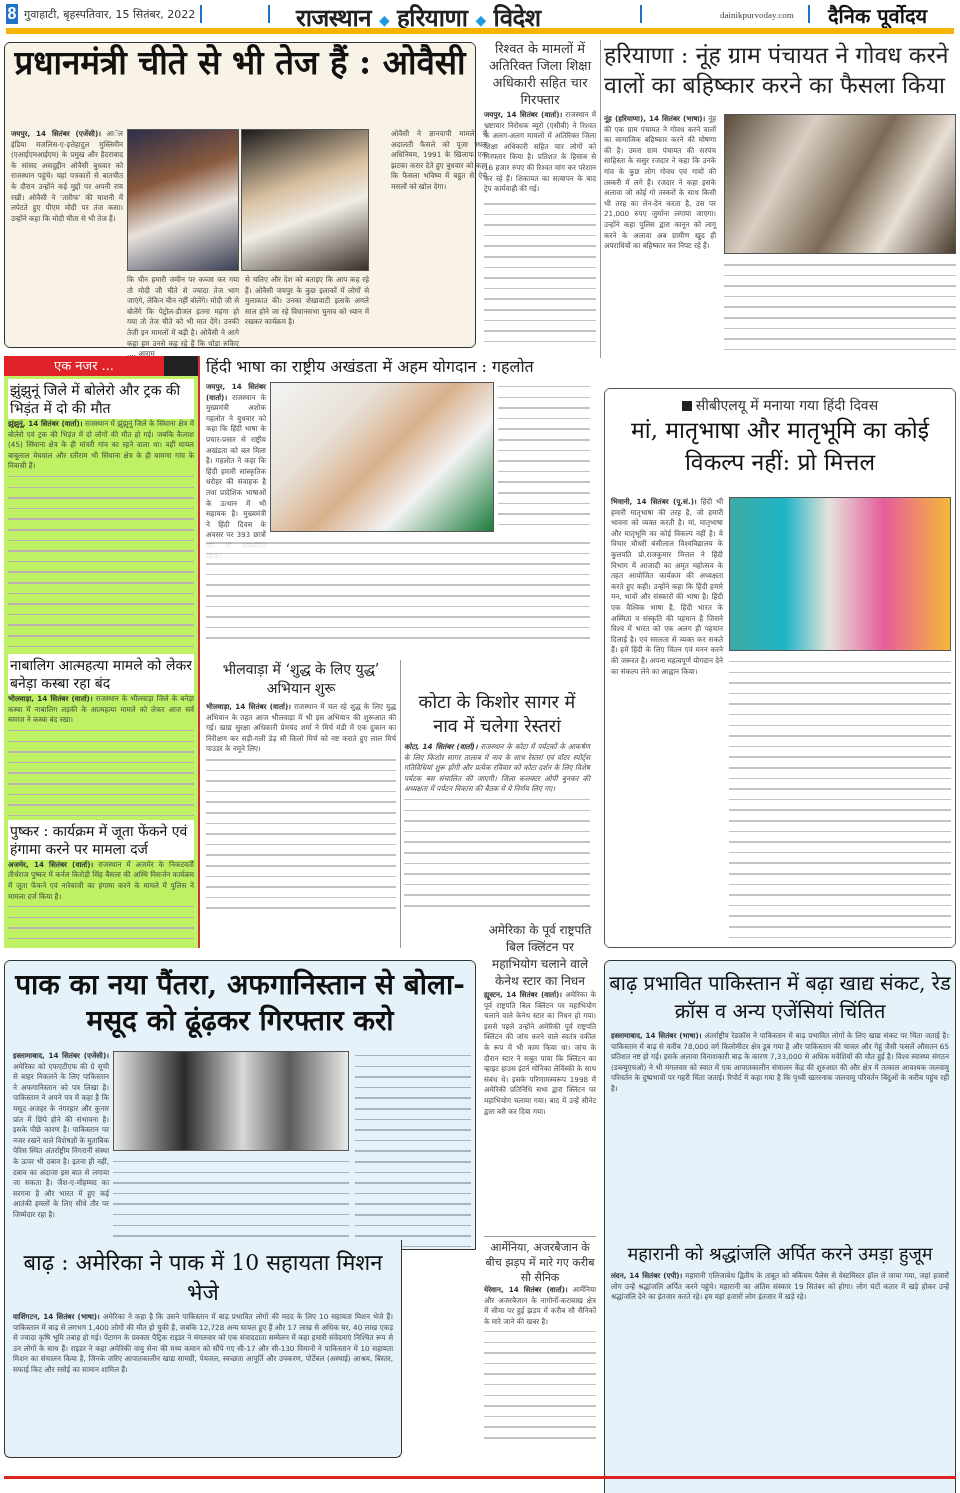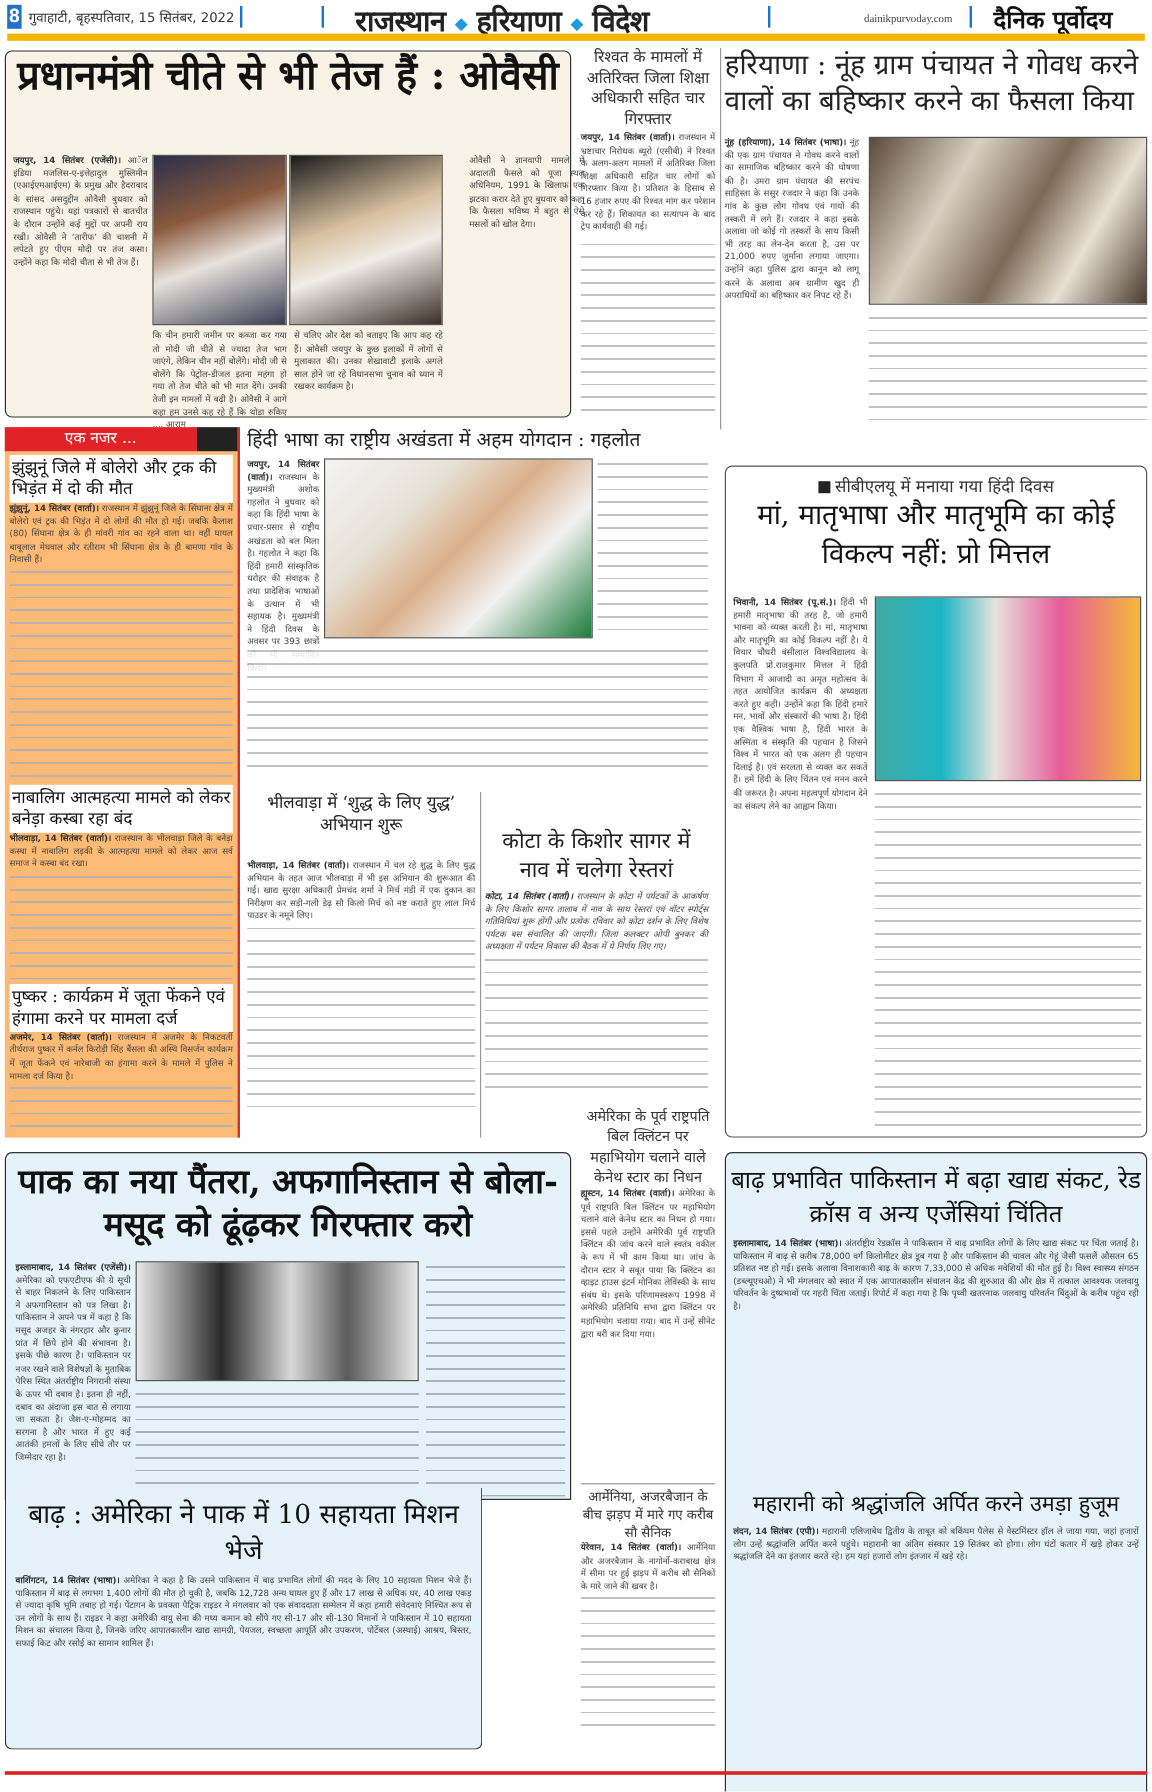--- a/index.html
+++ b/index.html
@@ -9,21 +9,21 @@
   .mast .bar{position:absolute;left:6px;right:6px;top:28px;height:6px;background:#f4b400}
   .mast .pno{position:absolute;left:6px;top:4px;width:12px;height:20px;background:#1e73c8;color:#fff;font:bold 16px "Liberation Sans",sans-serif;text-align:center;line-height:20px}
   .mast .date{position:absolute;left:24px;top:6px;font-size:11px;color:#333}
   .mast .sec{position:absolute;left:296px;top:0;font:bold 24px "DejaVu Serif",serif;color:#222;letter-spacing:-0.5px}
   .mast .sec .dia{color:#1e9be0;font-size:14px;vertical-align:middle}
   .mast .web{position:absolute;left:720px;top:10px;font:9px "Liberation Serif",serif;color:#444}
   .mast .brand{position:absolute;left:828px;top:2px;font:bold 20px "DejaVu Serif",serif;color:#111}
   .mast .deco{position:absolute;top:5px;width:10px;height:18px;border-left:2px solid #1e73c8;font-size:10px;color:#8a5;}
   .box{border:1.5px solid #333;border-radius:6px}
   .cream{background:#f8f3e6}
-  .pink{background:#fdba74}
+  .pink{background:#bef264}
   .blue{background:#e6f2fa}
   .txt{font-size:7.2px;line-height:10.6px;color:#444;text-align:justify}
   .cols{display:flex;gap:8px}
   .cols > div{flex:1}
   .hd-serif{font-family:"DejaVu Serif",serif;color:#111}
   .photo{background:linear-gradient(135deg,#6b5a48,#c9b49a 40%,#3f3a36 70%,#8c7a68);border:1px solid #555}
   .fill-lines{background:repeating-linear-gradient(#fff 0 4px,#b8b8b8 4px 5.5px,#fff 5.5px 10.6px);opacity:.85}
   .fill-lines-p{background:repeating-linear-gradient(transparent 0 4px,#bcb0b2 4px 5.5px,transparent 5.5px 10.6px)}
   .fill-lines-b{background:repeating-linear-gradient(transparent 0 4px,#a8b4bd 4px 5.5px,transparent 5.5px 10.6px)}
   .vline{position:absolute;width:1px;background:#999}
@@ -88,21 +88,21 @@
   <div class="abs fill-lines" style="left:120px;top:220px;width:232px;height:96px"></div>
 </div>
 
 <div class="abs pink" style="left:4px;top:356px;width:196px;height:592px;border-right:2px solid #c33">
   <div style="display:flex;height:20px">
     <div style="flex:1;background:#e22229;color:#fff;text-align:center;font-size:13px;line-height:20px">एक नजर ...</div>
     <div style="width:34px;background:#222"></div>
   </div>
   <div style="padding:3px 4px">
     <div class="hd-serif" style="font-size:14px;line-height:18px;background:#fff;padding:2px">झुंझुनूं जिले में बोलेरो और ट्रक की भिड़ंत में दो की मौत</div>
-    <div class="txt"><span class="dateline">झुंझुनूं, 14 सितंबर (वार्ता)।</span> <span>राजस्थान में झुंझुनूं जिले के सिंघाना क्षेत्र में बोलेरो एवं ट्रक की भिड़ंत में दो लोगों की मौत हो गई। जबकि कैलाश (80) सिंघाना क्षेत्र के ही मांवरी गांव का रहने वाला था। वहीं घायल बाबूलाल मेघवाल और रतीराम भी सिंघाना क्षेत्र के ही बामणा गांव के निवासी हैं।</span></div>
+    <div class="txt"><span class="dateline">झुंझुनूं, 14 सितंबर (वार्ता)।</span> <span>राजस्थान में झुंझुनूं जिले के सिंघाना क्षेत्र में बोलेरो एवं ट्रक की भिड़ंत में दो लोगों की मौत हो गई। जबकि कैलाश (45) सिंघाना क्षेत्र के ही मांवरी गांव का रहने वाला था। वहीं घायल बाबूलाल मेघवाल और रतीराम भी सिंघाना क्षेत्र के ही बामणा गांव के निवासी हैं।</span></div>
     <div class="fill-lines-p" style="height:178px"></div>
     <div class="hd-serif" style="font-size:14px;line-height:18px;background:#fff;padding:2px;margin-top:4px">नाबालिग आत्महत्या मामले को लेकर बनेड़ा कस्बा रहा बंद</div>
     <div class="txt"><span class="dateline">भीलवाड़ा, 14 सितंबर (वार्ता)।</span> <span>राजस्थान के भीलवाड़ा जिले के बनेड़ा कस्बा में नाबालिग लड़की के आत्महत्या मामले को लेकर आज सर्व समाज ने कस्बा बंद रखा।</span></div>
     <div class="fill-lines-p" style="height:90px"></div>
     <div class="hd-serif" style="font-size:14px;line-height:18px;background:#fff;padding:2px;margin-top:4px">पुष्कर : कार्यक्रम में जूता फेंकने एवं हंगामा करने पर मामला दर्ज</div>
     <div class="txt"><span class="dateline">अजमेर, 14 सितंबर (वार्ता)।</span> <span>राजस्थान में अजमेर के निकटवर्ती तीर्थराज पुष्कर में कर्नल किरोड़ी सिंह बैंसला की अस्थि विसर्जन कार्यक्रम में जूता फेंकने एवं नारेबाजी का हंगामा करने के मामले में पुलिस ने मामला दर्ज किया है।</span></div>
     <div class="fill-lines-p" style="height:40px"></div>
   </div>
 </div>
 
@@ -111,21 +111,21 @@
   <div class="abs" style="left:0;top:26px;width:60px">
     <div class="txt"><span class="dateline">जयपुर, 14 सितंबर (वार्ता)।</span> <span>राजस्थान के मुख्यमंत्री अशोक गहलोत ने बुधवार को कहा कि हिंदी भाषा के प्रचार-प्रसार से राष्ट्रीय अखंडता को बल मिला है। गहलोत ने कहा कि हिंदी हमारी सांस्कृतिक धरोहर की संवाहक है तथा प्रादेशिक भाषाओं के उत्थान में भी सहायक है। मुख्यमंत्री ने हिंदी दिवस के अवसर पर 393 छात्रों को भी सम्मानित किया।</span></div>
   </div>
   <div class="abs photo" style="left:64px;top:26px;width:224px;height:150px;background:linear-gradient(135deg,#f4f4f4,#e7e0d6 30%,#d9b08c 50%,#f2f2f2 70%,#1c7c3c)"></div>
   <div class="abs fill-lines" style="left:292px;top:26px;width:92px;height:150px"></div>
   <div class="abs fill-lines" style="left:0;top:182px;width:384px;height:110px"></div>
 </div>
 
 <div class="abs" style="left:206px;top:660px;width:190px;height:288px">
   <div class="hd-serif" style="text-align:center;font-size:14px;line-height:19px;color:#222">भीलवाड़ा में ‘शुद्ध के लिए युद्ध’ अभियान शुरू</div>
-  <div class="txt" style="margin-top:18px"><span class="dateline">भीलवाड़ा, 14 सितंबर (वार्ता)।</span> <span>राजस्थान में चल रहे शुद्ध के लिए युद्ध अभियान के तहत आज भीलवाड़ा में भी इस अभियान की शुरूआत की गई। खाद्य सुरक्षा अधिकारी प्रेमचंद शर्मा ने मिर्च मंडी में एक दुकान का निरीक्षण कर सड़ी-गली डेढ़ सौ किलो मिर्च को नष्ट कराते हुए लाल मिर्च पाउडर के नमूने लिए।</span></div>
+  <div class="txt" style="margin-top:4px"><span class="dateline">भीलवाड़ा, 14 सितंबर (वार्ता)।</span> <span>राजस्थान में चल रहे शुद्ध के लिए युद्ध अभियान के तहत आज भीलवाड़ा में भी इस अभियान की शुरूआत की गई। खाद्य सुरक्षा अधिकारी प्रेमचंद शर्मा ने मिर्च मंडी में एक दुकान का निरीक्षण कर सड़ी-गली डेढ़ सौ किलो मिर्च को नष्ट कराते हुए लाल मिर्च पाउडर के नमूने लिए।</span></div>
   <div class="fill-lines" style="height:160px"></div>
 </div>
 <div class="vline" style="left:400px;top:660px;height:288px"></div>
 
 <div class="abs" style="left:404px;top:660px;width:186px;height:288px">
   <div class="hd-serif" style="text-align:center;font-size:18px;line-height:24px;color:#222;margin-top:30px">कोटा के किशोर सागर में नाव में चलेगा रेस्तरां</div>
   <div class="txt" style="font-style:italic;margin-top:4px"><span class="dateline">कोटा, 14 सितंबर (वार्ता)।</span> <span>राजस्थान के कोटा में पर्यटकों के आकर्षण के लिए किशोर सागर तालाब में नाव के साथ रेस्तरां एवं वॉटर स्पोर्ट्स गतिविधियां शुरू होंगी और प्रत्येक रविवार को कोटा दर्शन के लिए विशेष पर्यटक बस संचालित की जाएगी। जिला कलक्टर ओपी बुनकर की अध्यक्षता में पर्यटन विकास की बैठक में ये निर्णय लिए गए।</span></div>
   <div class="fill-lines" style="height:120px"></div>
 </div>
 

